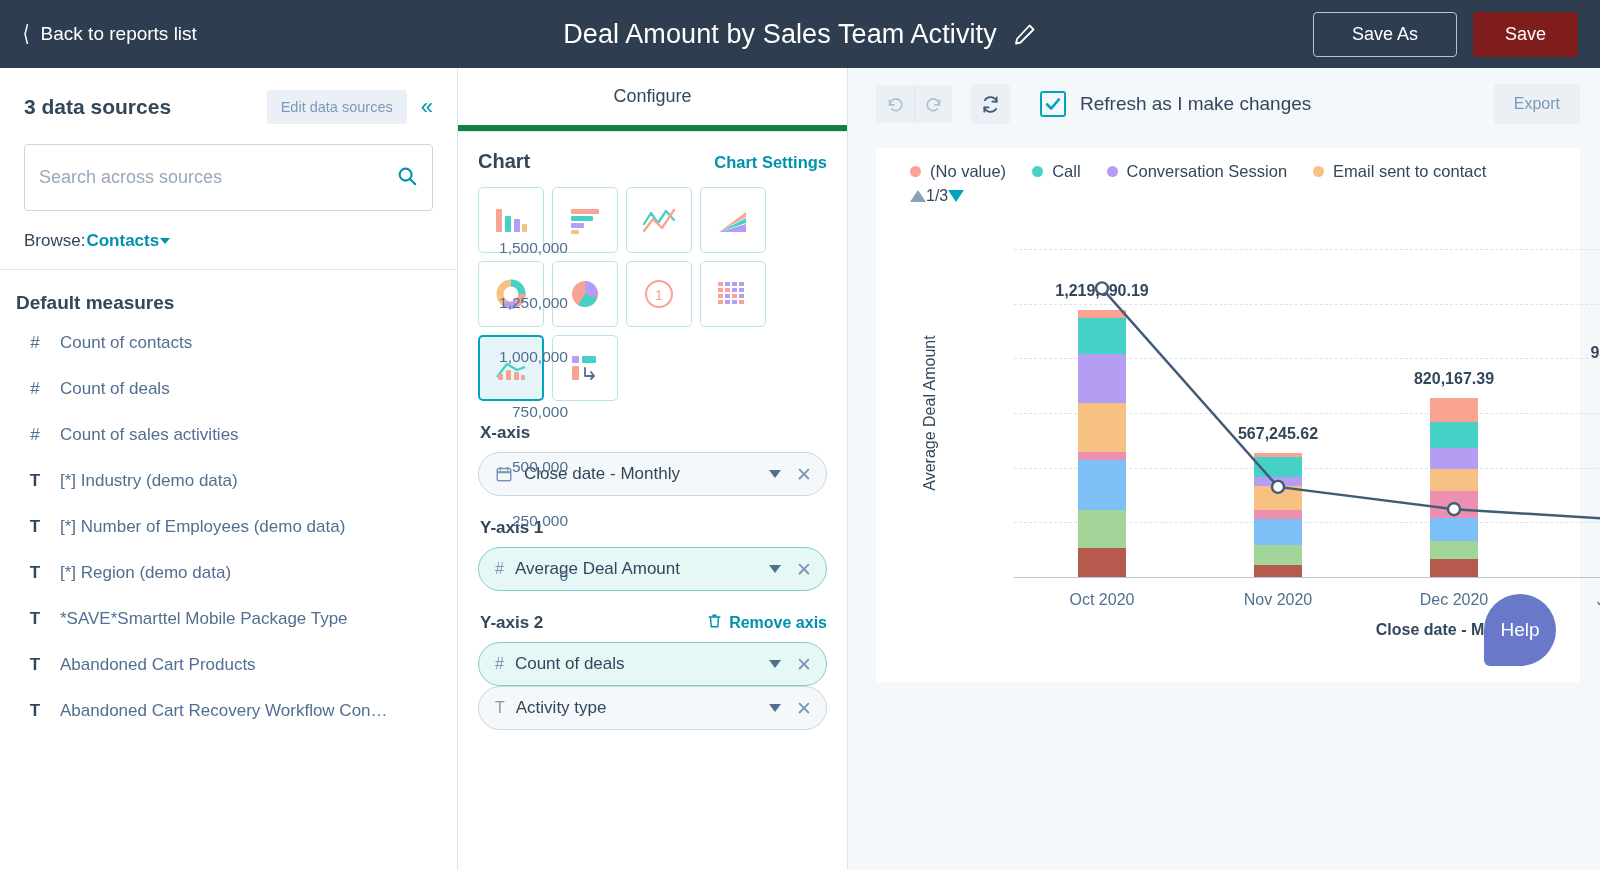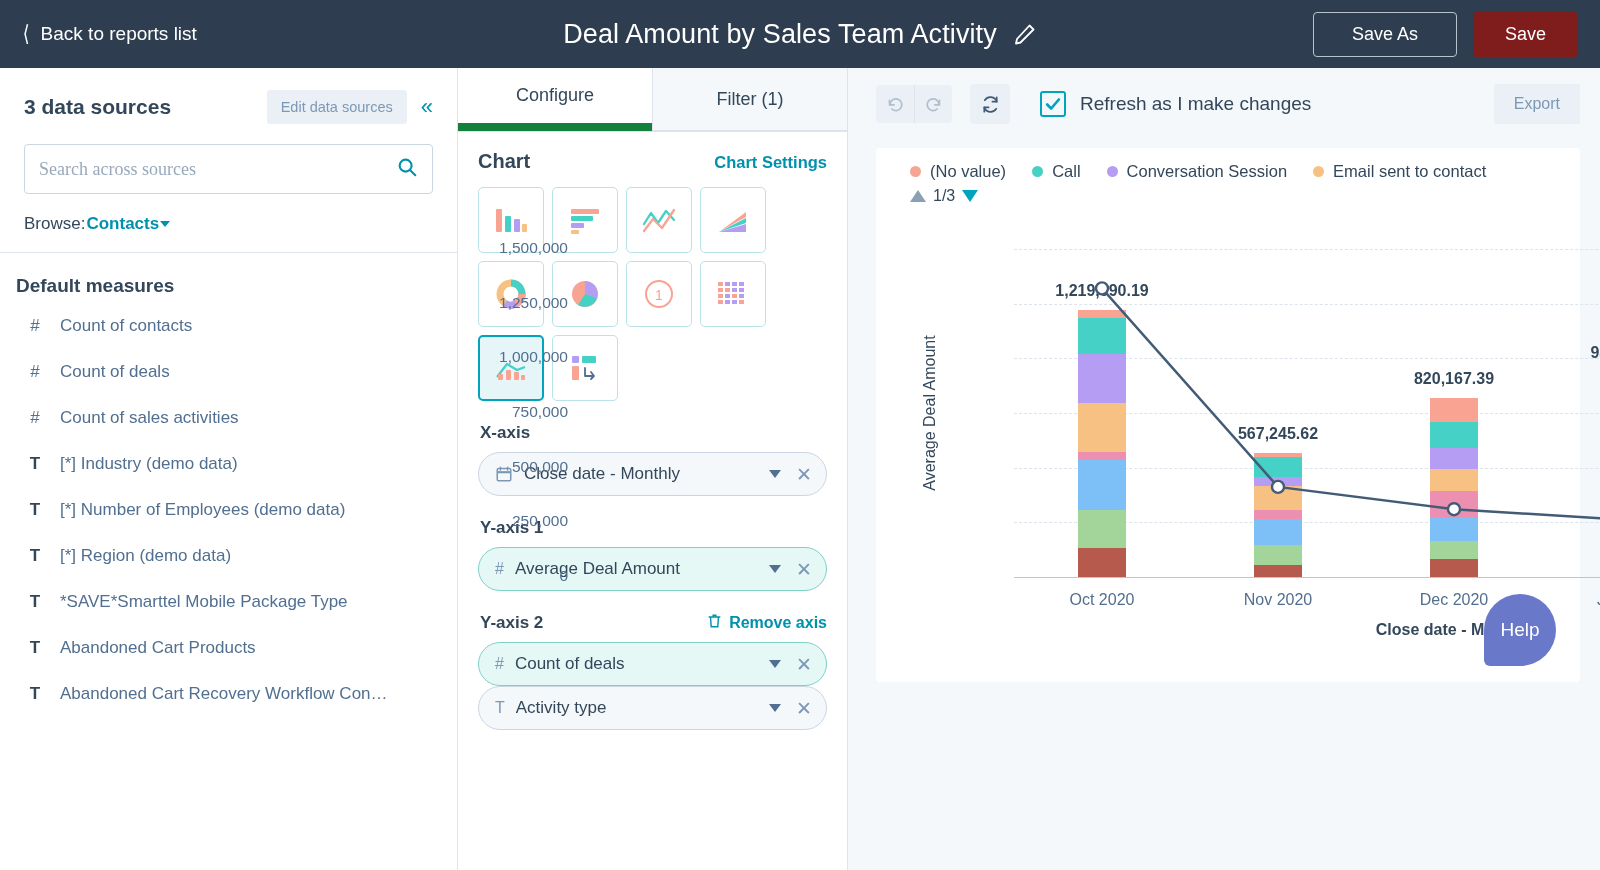--- a/index.html
+++ b/index.html
@@ -50,22 +50,22 @@
   .sb-head { padding: 22px 24px 0 24px; }
   .sb-head-row { display: flex; align-items: center; gap: 14px; }
   .sb-title { font-size: 21px; font-weight: 700; color: #33475b; }
   .btn-edit-src {
     margin-left: auto; background: #eaf0f6; color: #7c98b6;
     border: none; border-radius: 3px; font-size: 14.5px;
     padding: 9px 14px; cursor: pointer; font-family: inherit;
   }
   .collapse-icon { color: #0091ae; font-size: 22px; cursor: pointer; line-height: 1; }
   .search-box {
-    margin: 20px 24px 0 24px; height: 50px; border: 1px solid #cbd6e2;
-    border-radius: 4px; display: flex; align-items: center; padding: 0 14px; font-family: Liberation Serif, serif;
+    margin: 20px 24px 0 24px; height: 67px; border: 1px solid #cbd6e2;
+    border-radius: 4px; display: flex; align-items: center; padding: 0 14px;
   }
   .search-box input {
     flex: 1; border: none; outline: none; font-size: 18px;
     color: #33475b; font-family: inherit; background: transparent;
   }
   .search-box input::placeholder { color: #99a9ba; }
   .browse-row {
     display: flex; align-items: center; gap: 1px;
     margin: 20px 24px 18px 24px; font-size: 17px; color: #33475b;
   }
@@ -88,21 +88,21 @@
   .prop-type.t { font-weight: 700; color: #33475b; }
   .prop-label { font-size: 17px; color: #516f90; white-space: nowrap; }
 
   
   .config { width: 390px; border-right: 1px solid #dfe3eb; display: flex; flex-direction: column; }
   .tabs { display: flex; height: 64px; border-bottom: 1px solid #dfe3eb; }
   .tab {
     flex: 1; display: flex; align-items: center; justify-content: center;
     font-size: 18px; color: #33475b; cursor: pointer;
   }
-  .tab.active { background: #fff; border-bottom: 8px solid #15803d; color: #33475b; }
+  .tab.active { background: #fff; border-bottom: 6px solid #15803d; color: #33475b; }
   .tab.inactive { background: #f5f8fa; border-left: 1px solid #dfe3eb; border-bottom: 1px solid #dfe3eb; }
   .cfg-body { padding: 18px 20px 0 20px; overflow: hidden; flex: 1; }
   .cfg-row-head { display: flex; align-items: baseline; margin-bottom: 14px; }
   .cfg-h { font-size: 20px; font-weight: 700; color: #33475b; }
   .cfg-link { margin-left: auto; color: #0091ae; font-size: 16.5px; font-weight: 700; cursor: pointer; }
   .chart-grid { display: grid; grid-template-columns: repeat(4, 66px); gap: 8px; }
   .chart-tile {
     width: 66px; height: 66px; border: 1px solid #b8e3ea; border-radius: 5px;
     display: flex; align-items: center; justify-content: center; cursor: pointer; background: #fff;
   }
@@ -158,21 +158,21 @@
     cursor: pointer; font-family: inherit;
   }
   .chart-card {
     margin: 8px 20px 0 28px; background: #fff; border-radius: 4px;
     height: 534px; position: relative; padding: 14px 18px 0 18px;
   }
 
   .legend { display: flex; align-items: center; gap: 26px; padding-left: 16px; }
   .leg-item { display: flex; align-items: center; gap: 9px; font-size: 16.5px; color: #33475b; cursor: pointer; }
   .leg-dot { width: 11px; height: 11px; border-radius: 50%; }
-  .leg-pager { display: flex; align-items: center; gap: 7px; padding-left: 16px; margin-top: 6px; font-size: 16px; color: #33475b; }
+  .leg-pager { display: flex; align-items: center; gap: 0; padding-left: 16px; margin-top: 6px; font-size: 16px; color: #33475b; }
   .tri-up { width:0;height:0;border-left:8px solid transparent;border-right:8px solid transparent;border-bottom:12px solid #8aa0b5;cursor:pointer; }
   .tri-dn { width:0;height:0;border-left:8px solid transparent;border-right:8px solid transparent;border-top:12px solid #00a4bd;cursor:pointer; }
 
   .plot { position: relative; height: 440px; margin-top: 2px; }
   .help-btn {
     position: absolute; right: 24px; bottom: 16px;
     width: 72px; height: 72px; background: #6a78c9; color: #fff;
     border-radius: 36px 36px 36px 6px;
     display: flex; align-items: center; justify-content: center;
     font-size: 19px; cursor: pointer;
@@ -281,21 +281,20 @@
       <div class="prop-row">
         <span class="prop-type t">T</span>
         <span class="prop-label">Abandoned Cart Recovery Workflow Con…</span>
       </div>
     </div>
   </div>
 
   <div class="config">
     <div class="tabs">
       <div class="tab active">Configure</div>
-      <div class="tab inactive">Filter (1)</div>
     </div>
     <div class="cfg-body">
       <div class="cfg-row-head">
         <div class="cfg-h">Chart</div>
         <div class="cfg-link">Chart Settings</div>
       </div>
 
       <div class="chart-grid">
         <div class="chart-tile">
           <svg width="34" height="30" viewBox="0 0 34 30">

